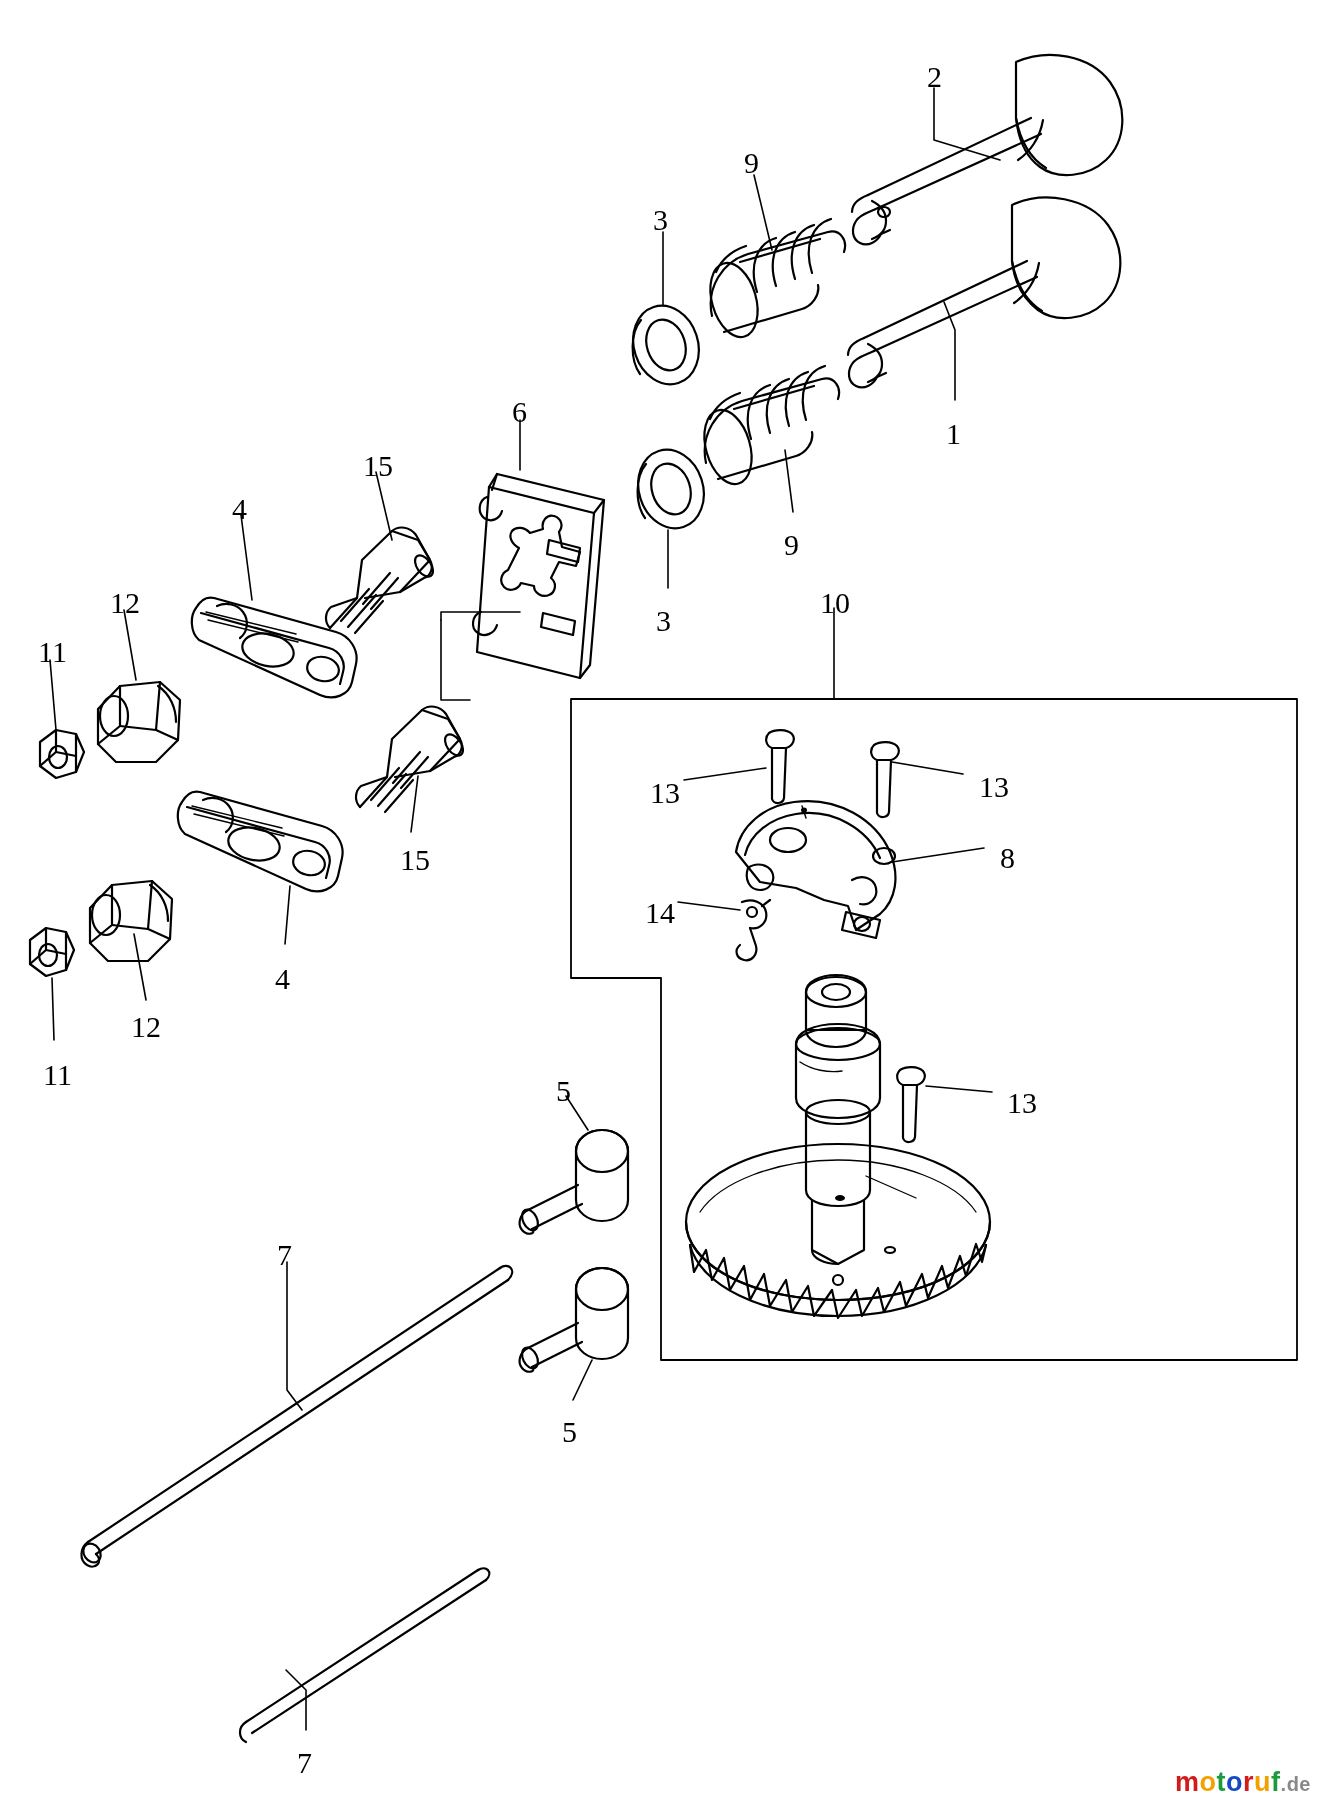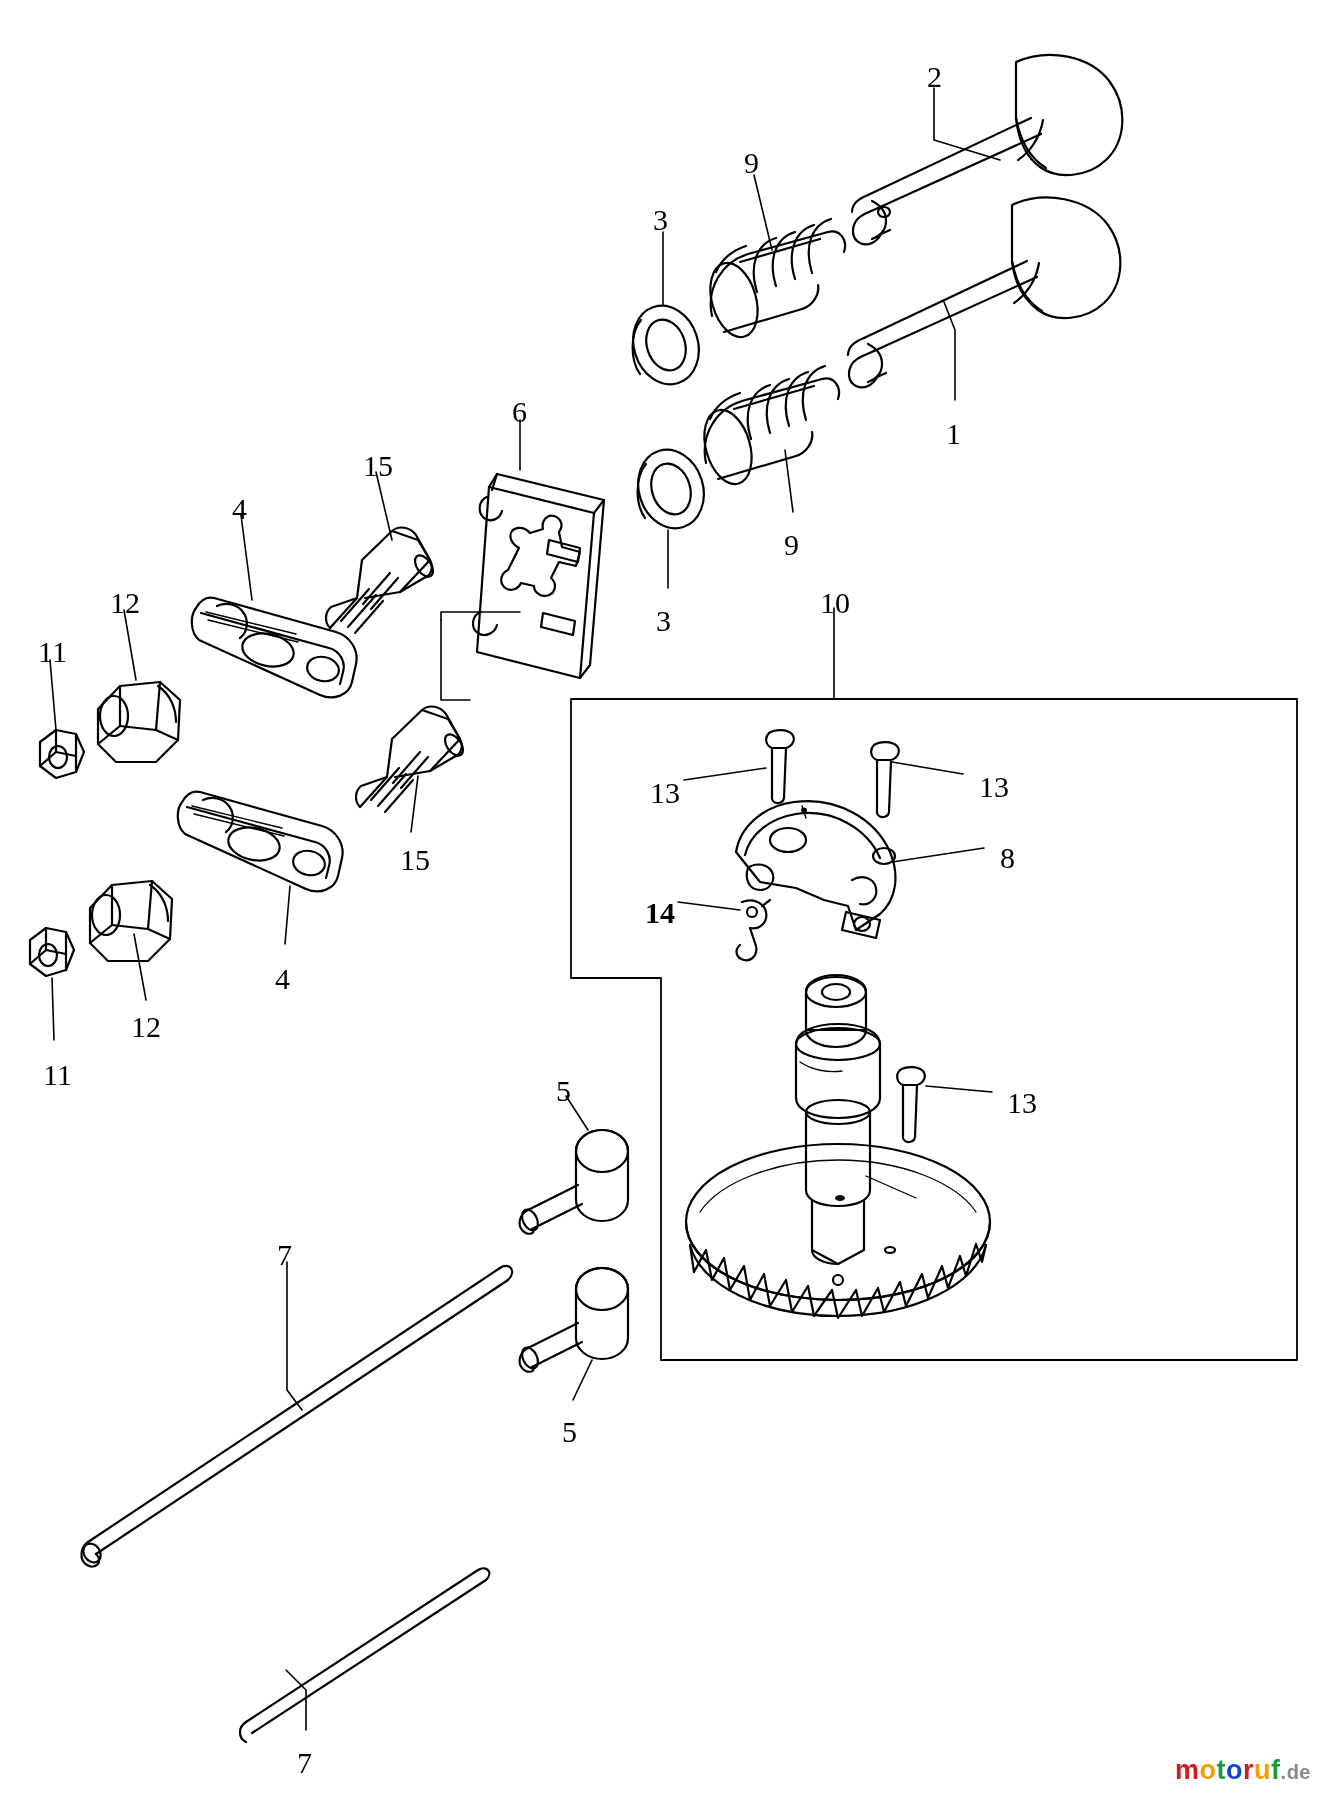--- a/index.html
+++ b/index.html
@@ -31,21 +31,21 @@
     font-family: "Liberation Serif", serif;
     font-size: 30px;
     color: #000;
     line-height: 1;
     white-space: nowrap;
     user-select: none;
   }
   .watermark {
     position: absolute;
     right: 18px;
-    bottom: 14px;
+    bottom: 2px;
     font-family: "Liberation Sans", sans-serif;
     font-size: 27px;
     letter-spacing: 0.5px;
     font-weight: 600;
     margin-left: 14px;
   }
   .wm-m { color: #d41b1b; }
   .wm-o1 { color: #f2a100; }
   .wm-t { color: #1a9b3c; }
   .wm-o2 { color: #1448c4; }
@@ -383,21 +383,21 @@
   <div class="callout" style="left:110px; top:588px;">12</div>
   <div class="callout" style="left:38px;  top:637px;">11</div>
   <div class="callout" style="left:400px; top:845px;">15</div>
   <div class="callout" style="left:275px; top:964px;">4</div>
   <div class="callout" style="left:131px; top:1012px;">12</div>
   <div class="callout" style="left:43px;  top:1060px;">11</div>
   <div class="callout" style="left:820px; top:588px;font-family:Liberation Serif, serif;">10</div>
   <div class="callout" style="left:650px; top:778px;">13</div>
   <div class="callout" style="left:979px; top:772px;">13</div>
   <div class="callout" style="left:1000px;top:843px;">8</div>
-  <div class="callout" style="left:645px; top:898px;font-weight:bold;">14</div>
+  <div class="callout" style="left:645px; top:898px;">14</div>
   <div class="callout" style="left:1007px;top:1088px;">13</div>
   <div class="callout" style="left:556px; top:1076px;">5</div>
   <div class="callout" style="left:562px; top:1417px;">5</div>
   <div class="callout" style="left:277px; top:1240px;">7</div>
   <div class="callout" style="left:297px; top:1748px;">7</div>
 
   <div class="watermark"><span class="wm-m">m</span><span class="wm-o1">o</span><span class="wm-t">t</span><span class="wm-o2">o</span><span class="wm-r">r</span><span class="wm-u">u</span><span class="wm-f">f</span><span class="wm-de">.de</span></div>
 
 </div>
 

